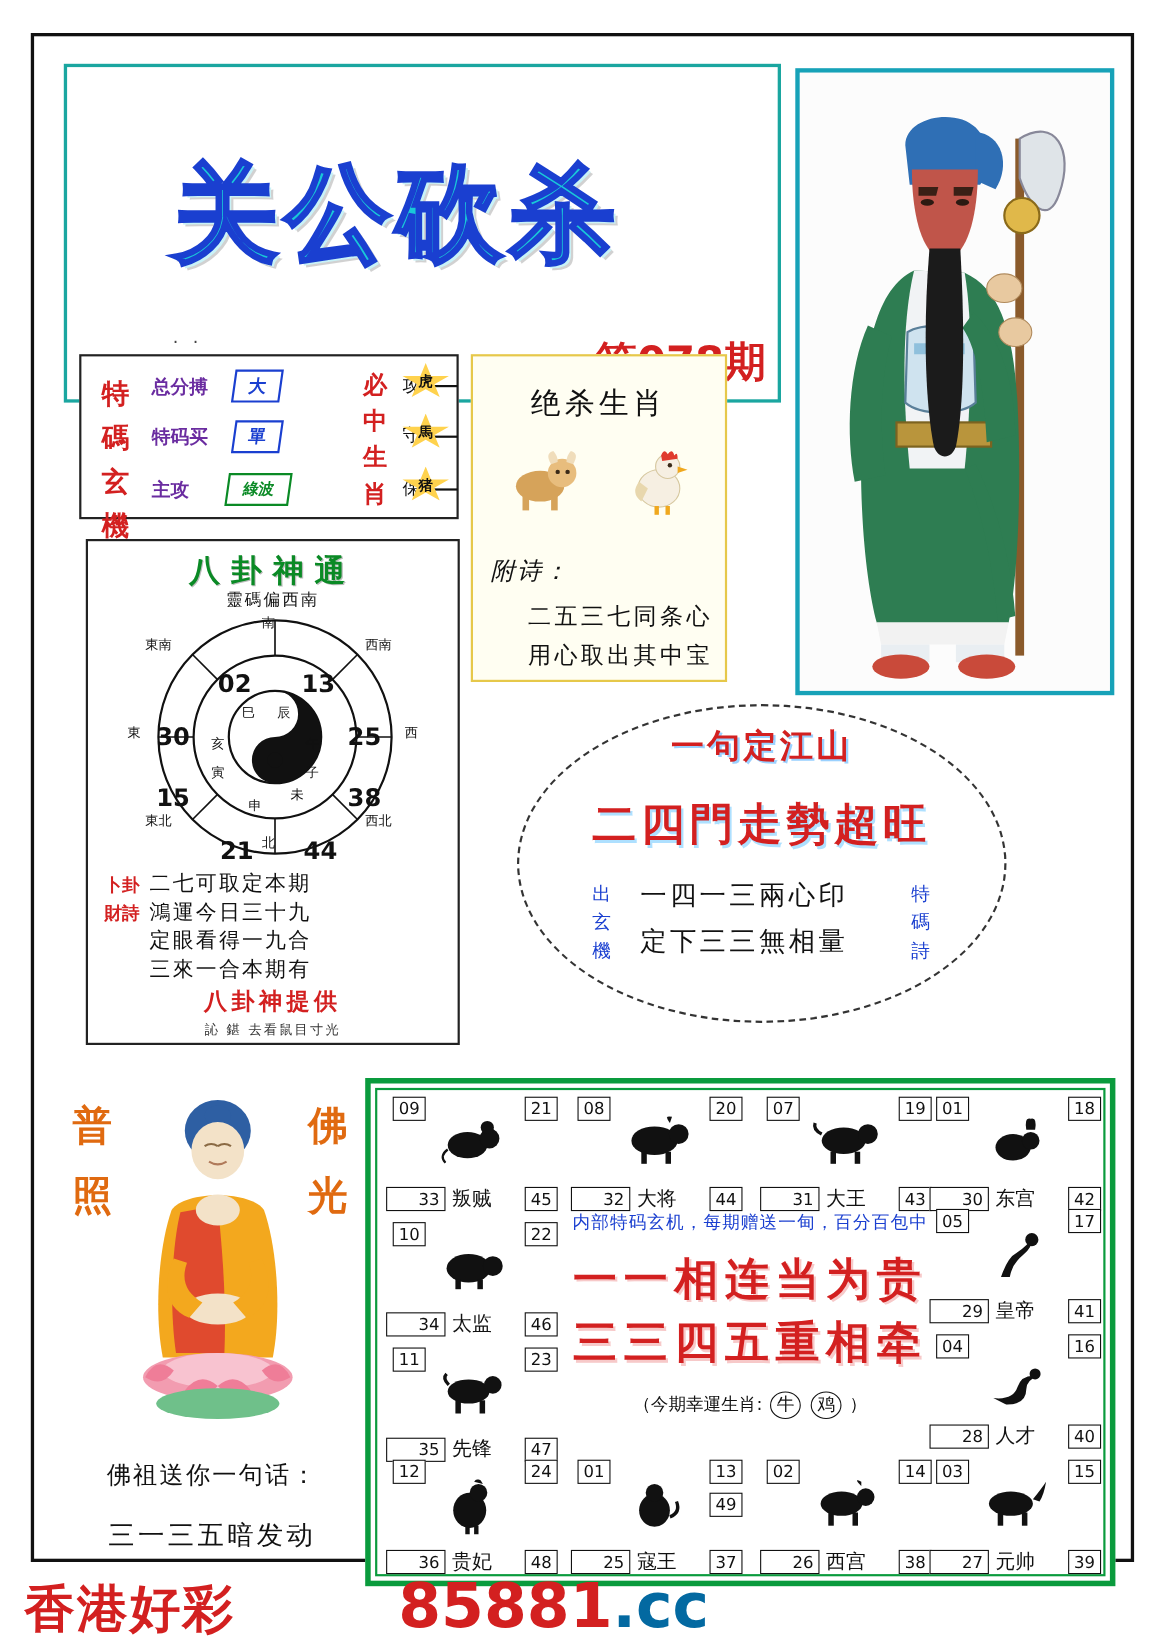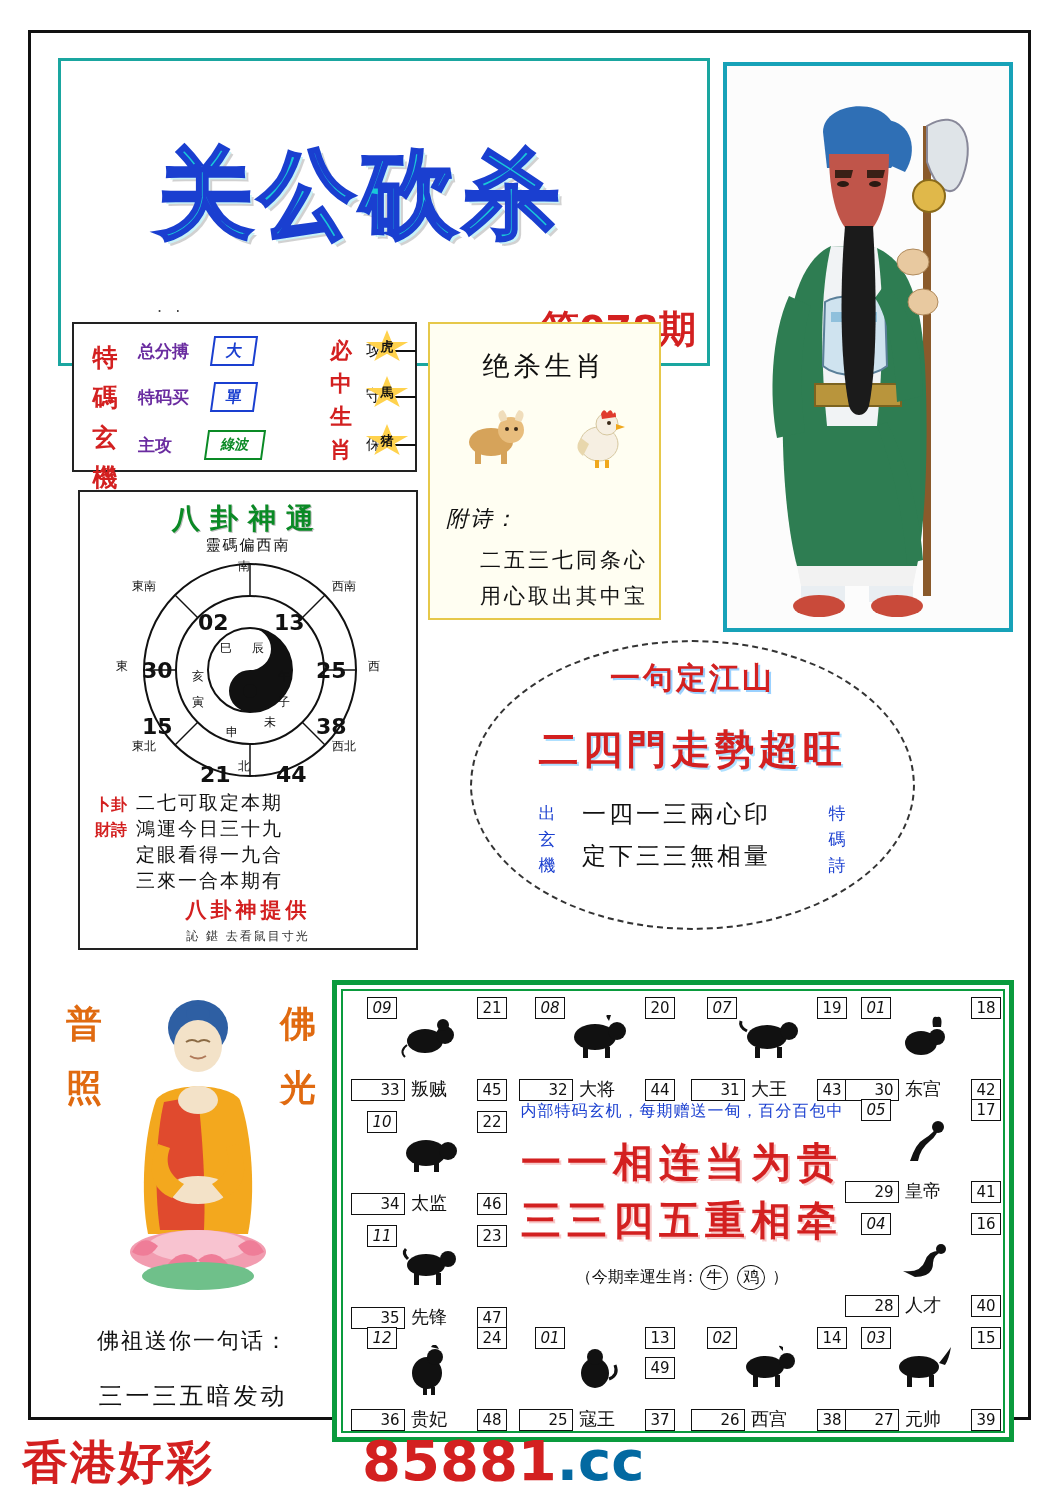--- a/index.html
+++ b/index.html
@@ -148,21 +148,21 @@
   .grid-box{
     position:absolute;left:332px;top:980px;width:682px;height:462px;
     border:5px solid #0a9b3d;background:#fff;box-sizing:border-box;
   }
   .grid-inner{position:absolute;left:4px;top:4px;right:4px;bottom:4px;border:2px solid #0a9b3d;}
   .cell{position:absolute;width:168px;height:112px;}
   .cell .tl,.cell .tr,.cell .bl,.cell .br{
     position:absolute;font-size:15px;color:#111;
     border:1px solid #111;padding:1px 4px;background:#fff;min-width:20px;text-align:center;
   }
-  .cell .tl{left:22px;top:4px;font-style:italic;}
+  .cell .tl{left:12px;top:4px;}
   .cell .tr{right:6px;top:4px;}
   .cell .bl{left:6px;bottom:4px;padding-left:28px;}
   .cell .br{right:6px;bottom:4px;}
   .cell .name{position:absolute;left:0;right:0;bottom:4px;text-align:center;font-size:18px;color:#111;}
   .cell .animal{position:absolute;left:0;right:0;top:22px;text-align:center;}
   .mid-note{
     position:absolute;left:150px;top:116px;width:390px;text-align:center;
     font-size:16px;color:#1a3fd0;letter-spacing:1px;
   }
   .mid-l1{

